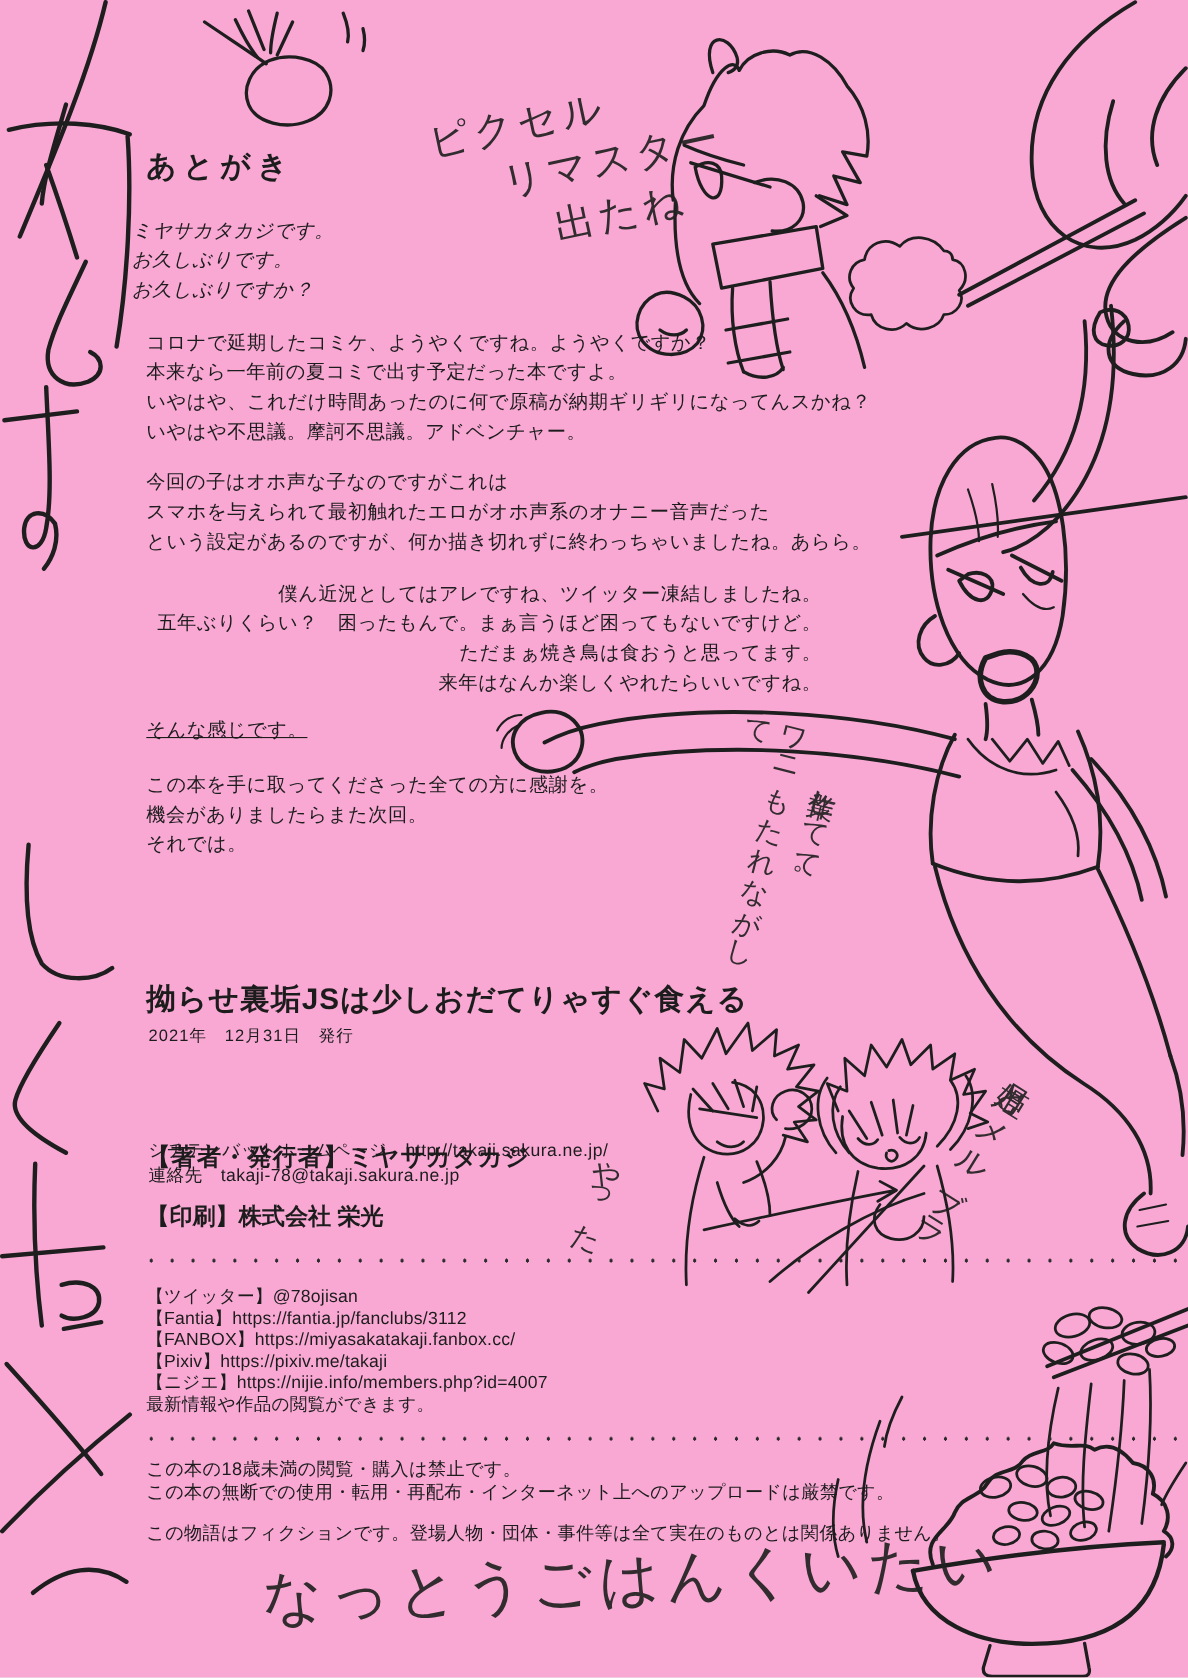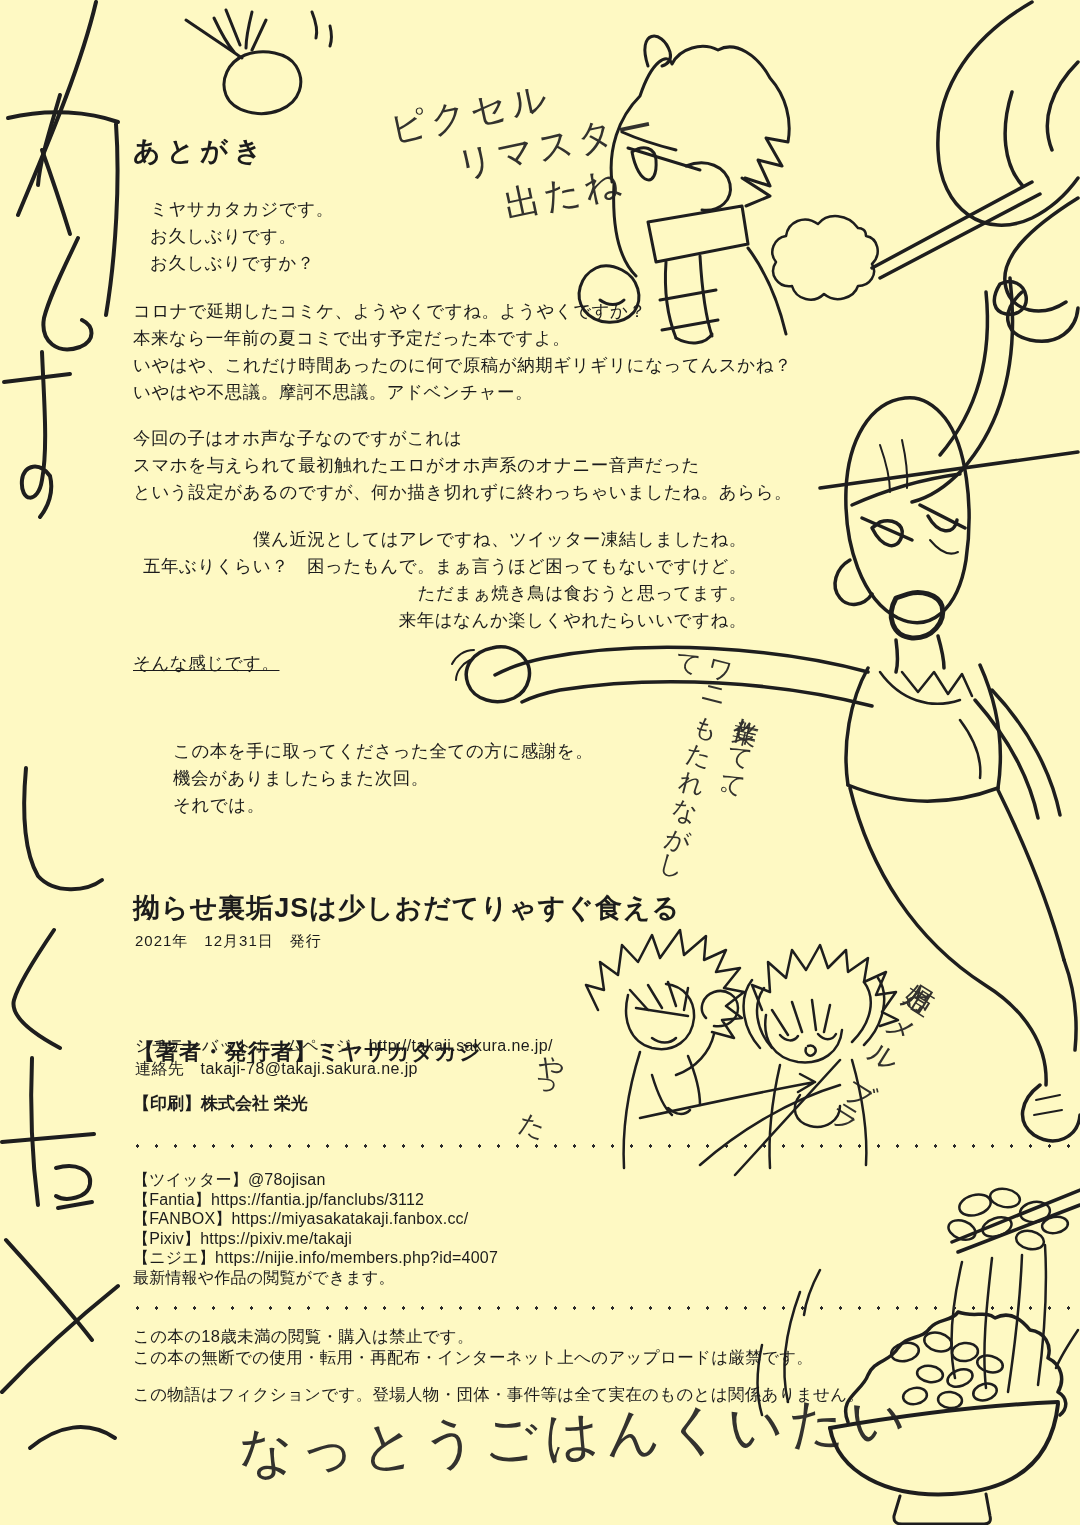--- a/index.html
+++ b/index.html
@@ -1,25 +1,25 @@
 <!DOCTYPE html>
 <html><head>
 <meta charset="utf-8">
 <style>
   html,body{margin:0;padding:0;background:#e8e8e8;}
-  #page{position:relative;width:1080px;height:1525px;background:#fef9c3;overflow:hidden;
+  #page{position:relative;width:1080px;height:1525px;background:#f9a8d4;overflow:hidden;
         font-family:"Liberation Sans","DejaVu Sans",sans-serif;color:#1c1c1c;}
   .abs{position:absolute;}
   .prose{white-space:pre-line;font-size:17.5px;line-height:27px;letter-spacing:.5px;}
   .heading{font-size:27px;font-weight:700;letter-spacing:6px;}
   .booktitle{font-size:27px;font-weight:700;letter-spacing:1px;}
   .date{font-size:15px;letter-spacing:1px;}
   .author{font-size:22px;font-weight:700;letter-spacing:1px;margin-top:34px;}
   .small{font-size:16px;letter-spacing:.4px;}
-  .printer{font-size:17px;font-weight:700;}
+  .printer{font-size:21px;font-weight:700;}
   .links{font-size:16px;line-height:19.5px;letter-spacing:.2px;}
   .links div{margin:0;}
   .notice{white-space:pre-line;font-size:16.5px;line-height:20.5px;letter-spacing:.3px;}
   .dotted{height:4px;background-image:radial-gradient(circle,#2a2a2a 1.6px,transparent 1.8px);
           background-size:19px 4px;background-repeat:repeat-x;background-position:0 50%;}
   .hand{color:#222;opacity:.92;}
   .vert{writing-mode:vertical-rl;text-orientation:upright;}
   svg{position:absolute;left:0;top:0;pointer-events:none;}
   svg path,svg ellipse,svg line{fill:none;stroke:#1e1e1e;stroke-linecap:round;stroke-linejoin:round;}
 </style>
@@ -190,36 +190,36 @@
       <path d="M 900 1496 L 894 1516 Q 893 1524 902 1524 L 984 1524 Q 992 1524 990 1516 L 986 1494" stroke-width="3"></path>
       <path d="M 800 1292 C 786 1330 780 1368 788 1402" stroke-width="2.5"></path>
       <path d="M 762 1345 C 756 1372 756 1395 762 1415" stroke-width="2.5"></path>
       <path d="M 820 1270 C 812 1285 806 1300 804 1315" stroke-width="2.5"></path>
       <path d="M 1078 1330 C 1068 1345 1060 1358 1056 1368" stroke-width="2.5"></path>
     </g>
   </svg>
 
   <h1 class="abs heading" style="left:133px;top:133px;margin:0;">あとがき</h1>
 
-  <div class="abs prose" style="left:150px;top:196px;">ミヤサカタカジです。
+  <div class="abs prose" style="left:120px;top:196px;font-style:italic;">ミヤサカタカジです。
 お久しぶりです。
 お久しぶりですか？</div>
   <div class="abs prose" style="left:133px;top:298px;">コロナで延期したコミケ、ようやくですね。ようやくですか？
 本来なら一年前の夏コミで出す予定だった本ですよ。
 いやはや、これだけ時間あったのに何で原稿が納期ギリギリになってんスかね？
 いやはや不思議。摩訶不思議。アドベンチャー。</div>
   <div class="abs prose" style="left:133px;top:425px;">今回の子はオホ声な子なのですがこれは
 スマホを与えられて最初触れたエロがオホ声系のオナニー音声だった
 という設定があるのですが、何か描き切れずに終わっちゃいましたね。あらら。</div>
   <div class="abs prose" style="left:143px;top:526px;text-align:right;">僕ん近況としてはアレですね、ツイッター凍結しましたね。
 五年ぶりくらい？　困ったもんで。まぁ言うほど困ってもないですけど。
 ただまぁ焼き鳥は食おうと思ってます。
 来年はなんか楽しくやれたらいいですね。</div>
   <div class="abs prose" style="left:133px;top:650px;text-decoration:underline;">そんな感じです。</div>
-  <div class="abs prose" style="left:133px;top:738px;margin-left:40px;">この本を手に取ってくださった全ての方に感謝を。
+  <div class="abs prose" style="left:133px;top:700px;">この本を手に取ってくださった全ての方に感謝を。
 機会がありましたらまた次回。
 それでは。</div>
 
   <div class="abs booktitle" style="left:133px;top:890px;">拗らせ裏垢JSは少しおだてりゃすぐ食える</div>
   <div class="abs date" style="left:135px;top:932px;">2021年　12月31日　発行</div>
 
   <div class="abs author" style="left:133px;top:1003px;">【著者・発行者】ミヤサカタカジ</div>
   <div class="abs small" style="left:135px;top:1036px;">シチテンバットホームページ　http://takaji.sakura.ne.jp/</div>
   <div class="abs small" style="left:135px;top:1059px;">連絡先　takaji-78@takaji.sakura.ne.jp</div>
   <div class="abs printer" style="left:133px;top:1092px;">【印刷】株式会社 栄光</div>

